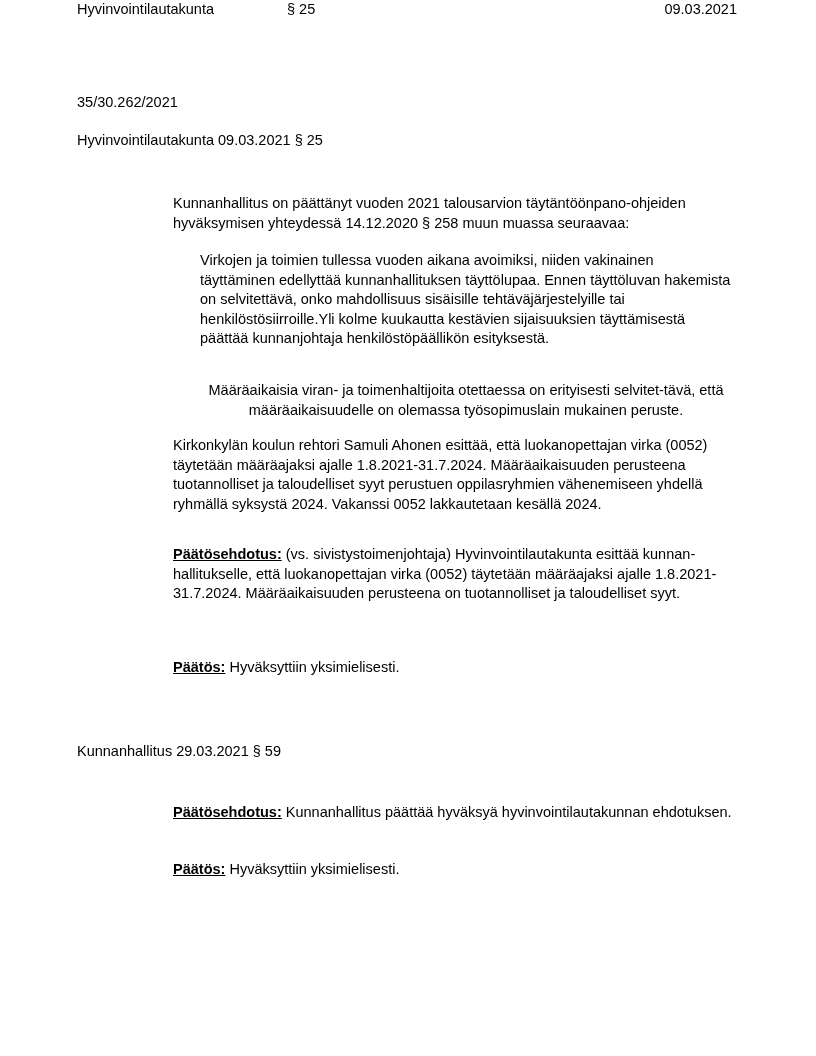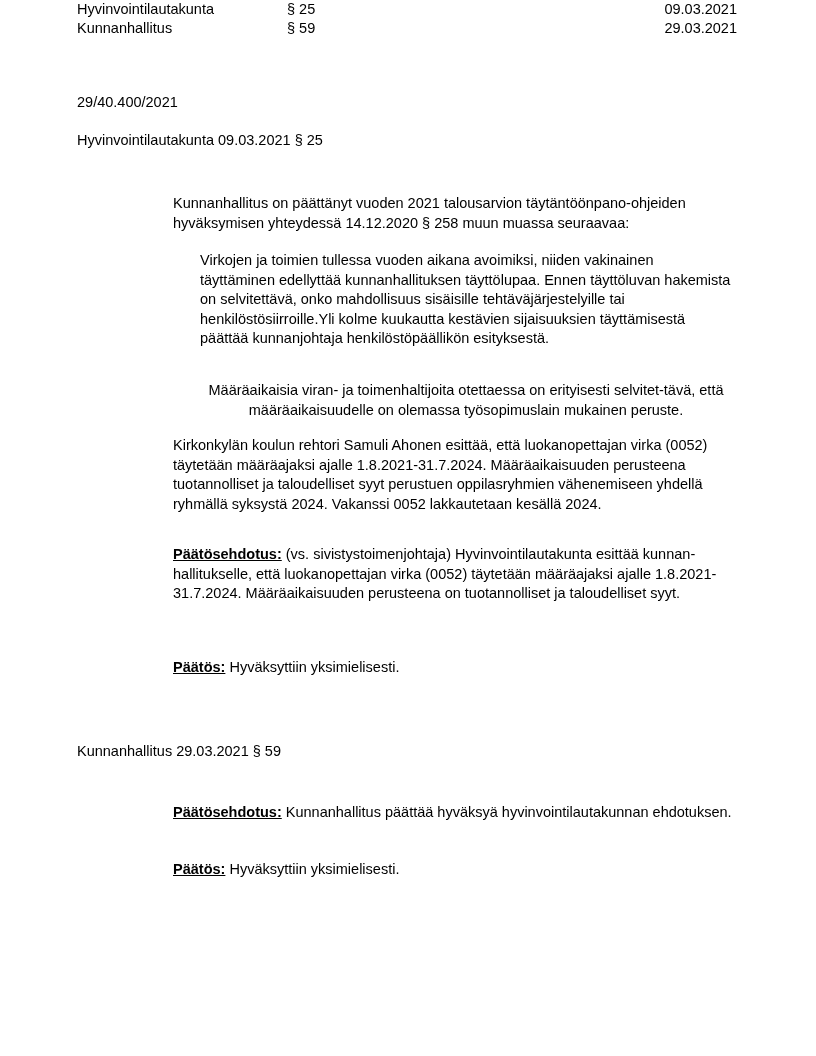--- a/index.html
+++ b/index.html
@@ -93,30 +93,25 @@
 
 <div class="page">
 
   <table class="header-table">
     <tbody>
       <tr>
         <td class="col-body">Hyvinvointilautakunta</td>
         <td class="col-pykala">§ 25</td>
         <td class="col-date">09.03.2021</td>
       </tr>
-      <tr>
-        <td class="col-body">Kunnanhallitus</td>
-        <td class="col-pykala">§ 59</td>
-        <td class="col-date">29.03.2021</td>
-      </tr>
     </tbody>
   </table>
 
 
-  <div class="doc-id">29/40.400/2021</div>
+  <div class="doc-id">35/30.262/2021</div>
 
   <div class="section-line-1">Hyvinvointilautakunta 09.03.2021 § 25</div>
 
   <div class="indent-block" style="top: 186px;">
     <p class="para">Kunnanhallitus on päättänyt vuoden 2021 talousarvion täytäntöönpano-ohjeiden hyväksymisen yhteydessä 14.12.2020 § 258 muun muassa seuraavaa:</p>
   </div>
 
   <div class="indent-block deeper" style="top: 243px;">
     <p class="para">Virkojen ja toimien tullessa vuoden aikana avoimiksi, niiden vakinainen täyttäminen edellyttää kunnanhallituksen täyttölupaa. Ennen täyttöluvan hakemista on selvitettävä, onko mahdollisuus sisäisille tehtäväjärjestelyille tai henkilöstösiirroille.Yli kolme kuukautta kestävien sijaisuuksien täyttämisestä päättää kunnanjohtaja henkilöstöpäällikön esityksestä.</p>
   </div>

